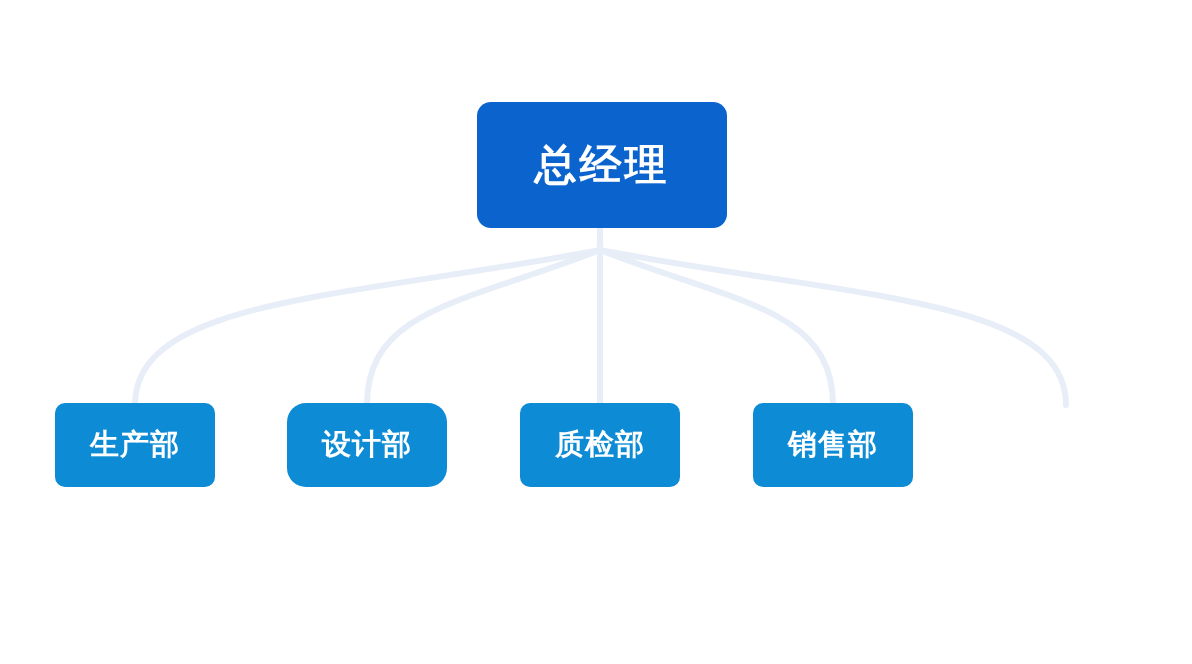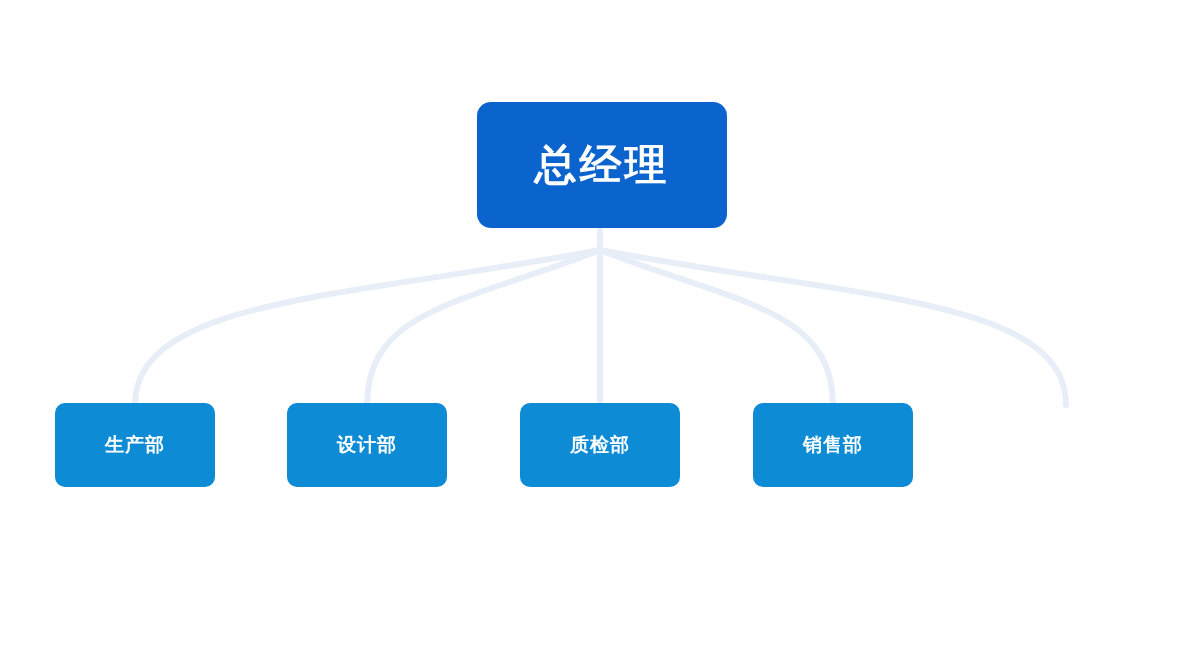--- a/index.html
+++ b/index.html
@@ -48,25 +48,25 @@
     background: var(--root-fill);
     border-radius: 14px;
     font-size: 42px;
     letter-spacing: 3px;
   }
   .node-dept {
     top: 403px;
     width: 160px; height: 84px;
     background: var(--dept-fill);
     border-radius: 10px;
-    font-size: 19px;
+    font-size: 29px;
     letter-spacing: 1px;
   }
   .node-dept.d0 { left: 55px;  }
-  .node-dept.d1 { left: 287px; }
+  .node-dept.d1 { left: 287px; border-radius: 19px; }
   .node-dept.d2 { left: 520px; }
   .node-dept.d3 { left: 753px; }
   .node-dept.d4 { left: 986px; }
 </style>
 </head>
 <body>
 
 <div class="canvas">
 
   <svg class="connectors" viewBox="0 0 1192 664" aria-hidden="true">

